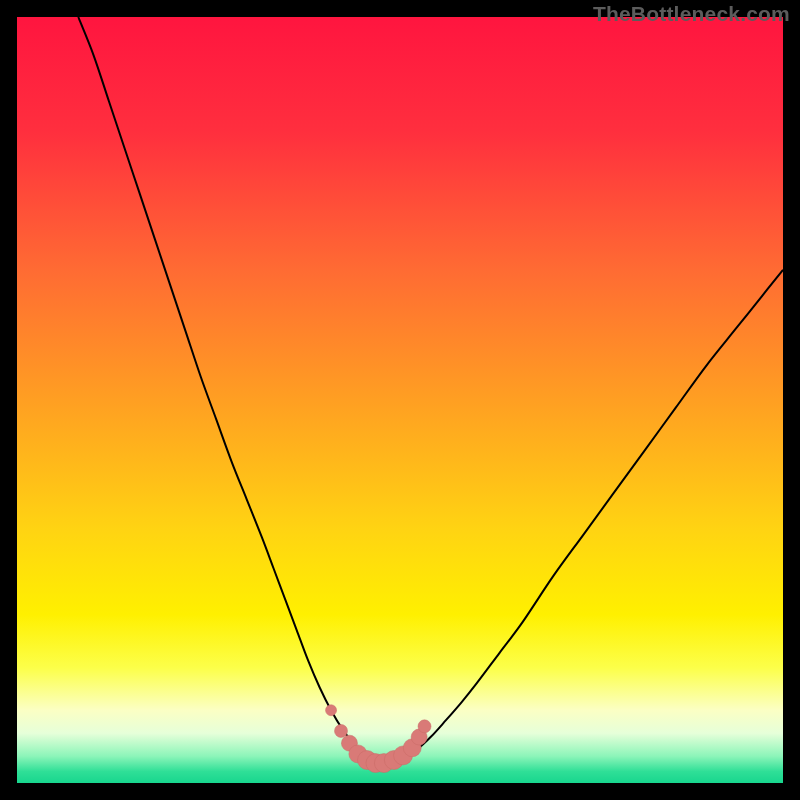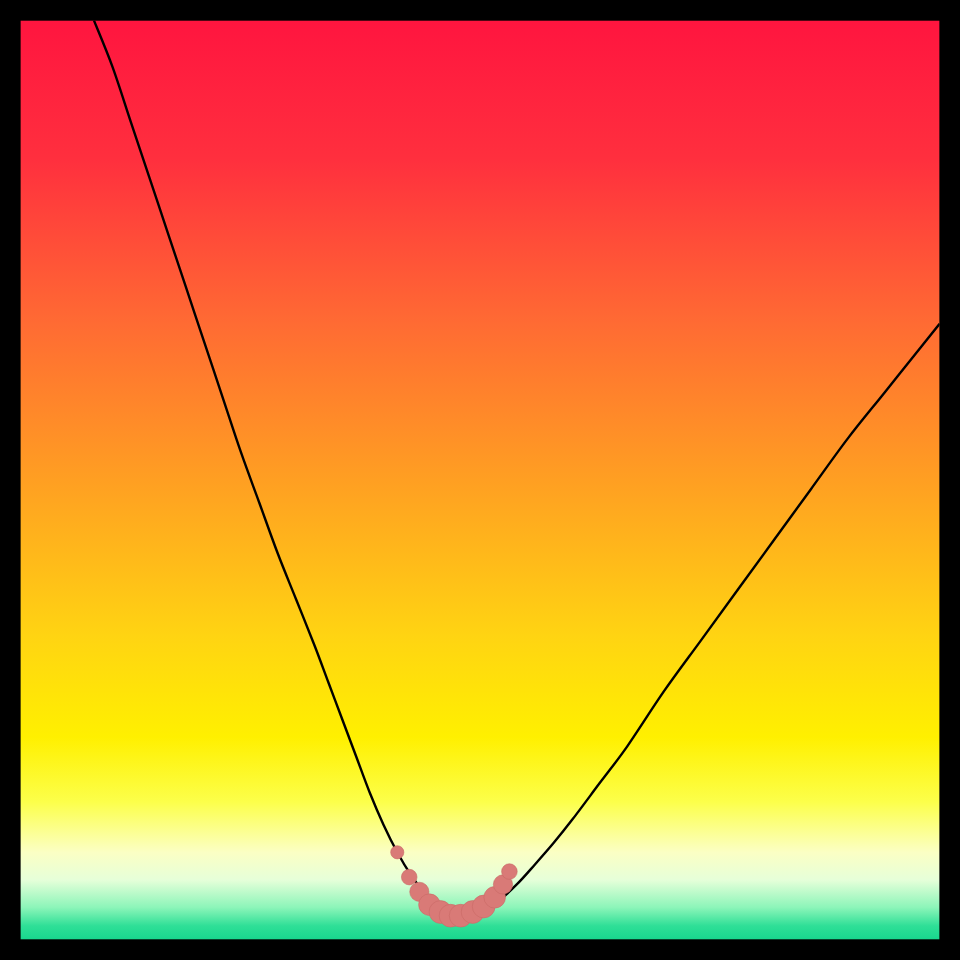--- a/index.html
+++ b/index.html
@@ -70,13 +70,14 @@
           <circle cx="358.488" cy="746.084" r="9.5" fill="#d97a77" stroke="#c96a67" stroke-width="0.5"></circle>
           <circle cx="366.914" cy="746.084" r="9.5" fill="#d97a77" stroke="#c96a67" stroke-width="0.5"></circle>
           <circle cx="376.872" cy="743.02" r="9.5" fill="#d97a77" stroke="#c96a67" stroke-width="0.5"></circle>
           <circle cx="386.064" cy="738.424" r="9.5" fill="#d97a77" stroke="#c96a67" stroke-width="0.5"></circle>
           <circle cx="395.25600000000003" cy="730.764" r="9" fill="#d97a77" stroke="#c96a67" stroke-width="0.5"></circle>
           <circle cx="402.15000000000003" cy="720.04" r="8" fill="#d97a77" stroke="#c96a67" stroke-width="0.5"></circle>
           <circle cx="407.512" cy="709.316" r="6.5" fill="#d97a77" stroke="#c96a67" stroke-width="0.5"></circle>
         </g>
     </svg>
   </div>
+  <div class="watermark">TheBottleneck.com</div>
 </div>
 
 </body></html>

